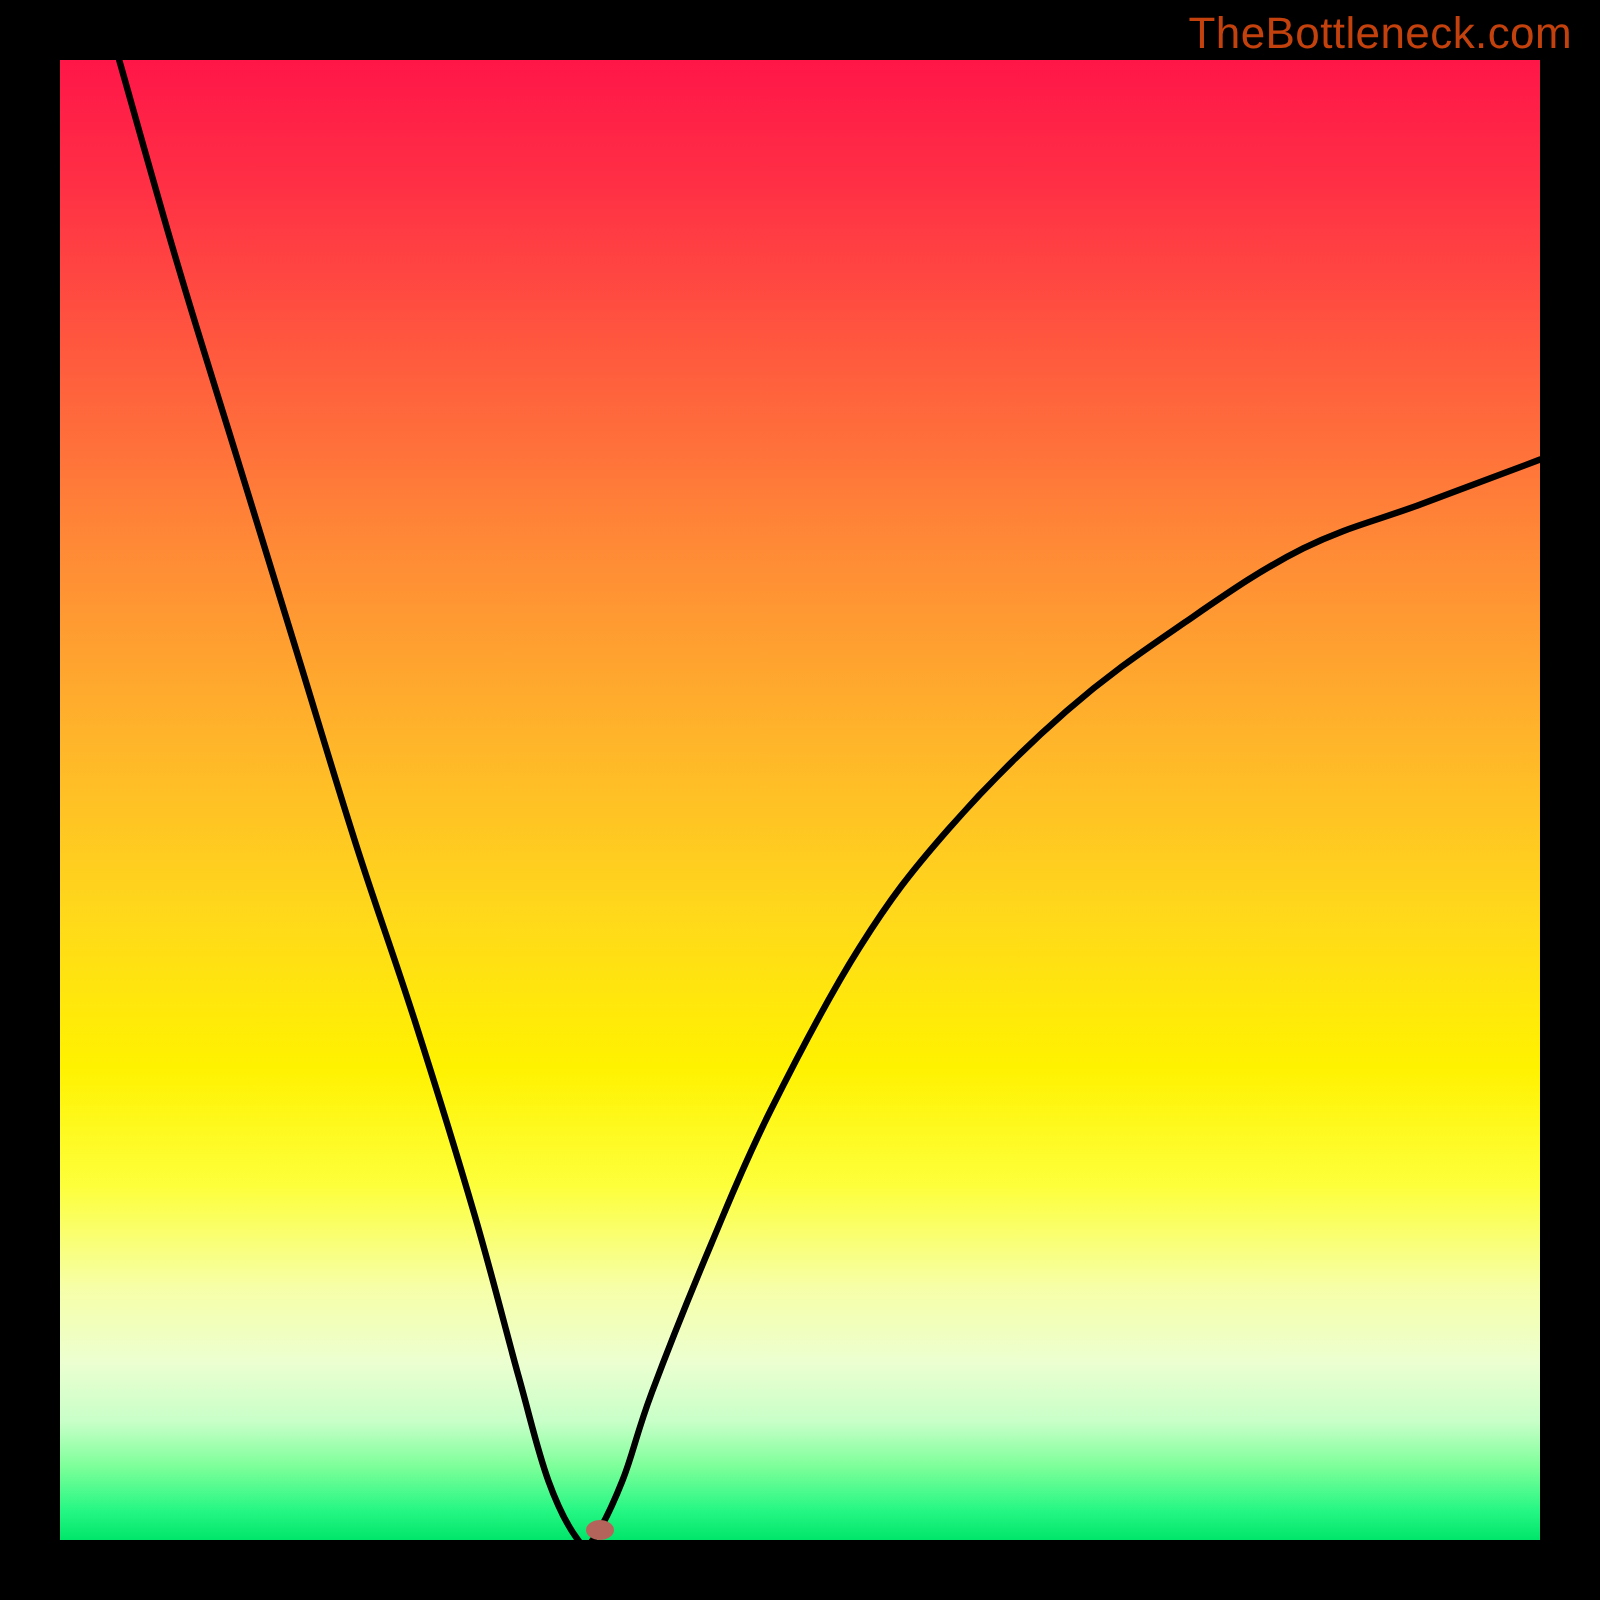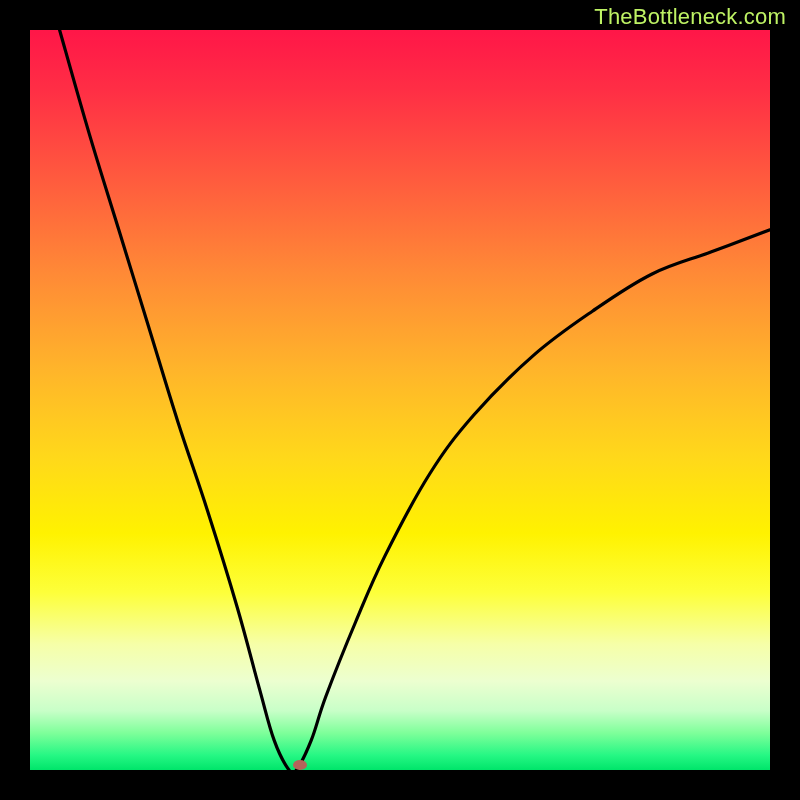--- a/index.html
+++ b/index.html
@@ -16,21 +16,21 @@
     width: 800px;
     height: 800px;
     background: #000000;
   }
   .watermark {
     position: absolute;
     top: 4px;
     right: 14px;
     font-size: 22px;
     font-weight: 500;
-    color: #bef264;
+    color: #c2410c;
     letter-spacing: 0.2px;
     user-select: none;
   }
   .plot {
     position: absolute;
     left: 30px;
     top: 30px;
     width: 740px;
     height: 740px;
     

